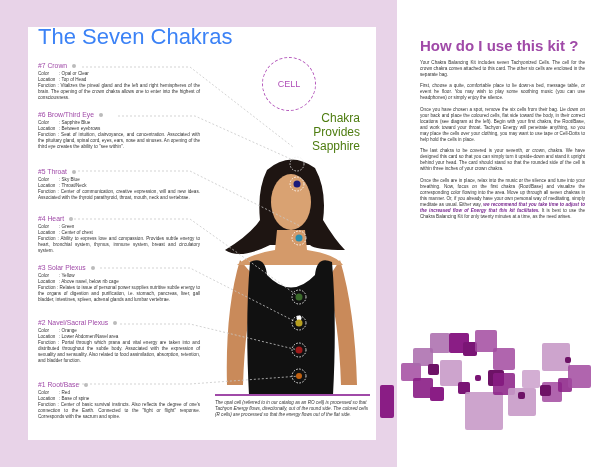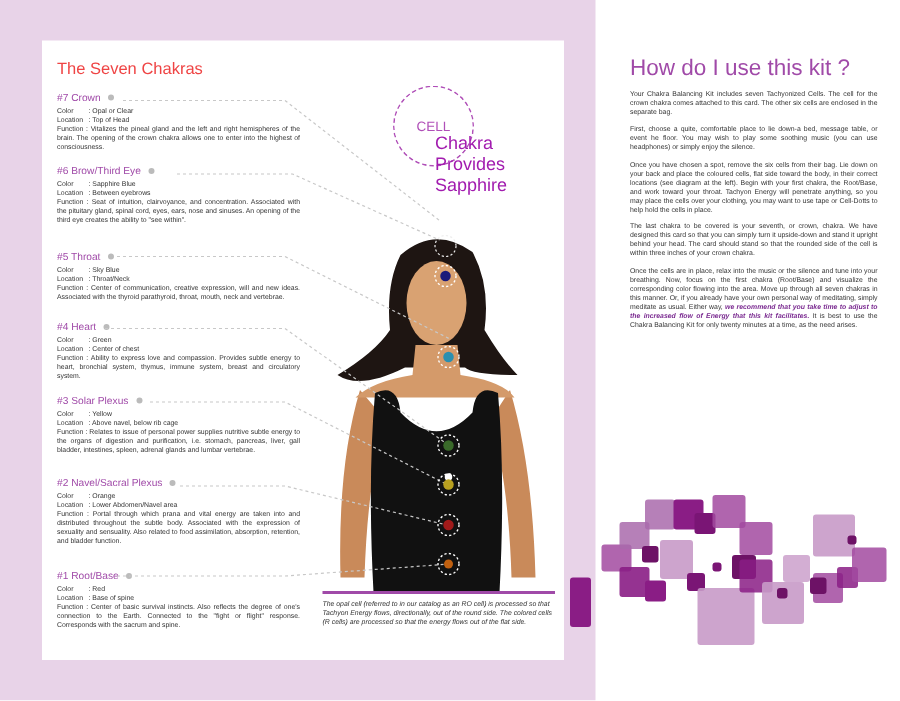--- a/index.html
+++ b/index.html
@@ -1,27 +1,27 @@
 <!DOCTYPE html>
 <html><head>
 <meta charset="utf-8">
 <style>
   html,body{margin:0;padding:0;}
   body{width:600px;height:467px;position:relative;overflow:hidden;background:#fff;font-family:"Liberation Sans","DejaVu Sans",sans-serif;}
   .lilac{position:absolute;left:0;top:0;width:397px;height:467px;background:#e8d3e8;}
   .card{position:absolute;left:28px;top:27px;width:348px;height:413px;background:#fff;}
-  .title{position:absolute;left:38px;top:40px;font-size:11px;color:#ef4444;font-weight:normal;letter-spacing:0;}
+  .title{position:absolute;left:38px;top:24px;font-size:22px;color:#3b82f6;font-weight:normal;letter-spacing:0;}
   .chakra{position:absolute;left:38px;width:162px;font-size:4.6px;line-height:6.1px;color:#333;}
   .chakra .hd{color:#a04aa8;font-size:6.8px;line-height:8px;margin-bottom:1px;position:relative;}
   .chakra .hd .dot{display:inline-block;width:4px;height:4px;border-radius:50%;background:#bbb;margin-left:5px;vertical-align:middle;}
   .chakra .row{display:flex;}
   .chakra .k{width:21px;flex:none;}
   .chakra .fn{text-align:justify;}
   .cell-circle{position:absolute;left:262px;top:57px;width:54px;height:54px;border:1.5px dashed #b04fb8;border-radius:50%;box-sizing:border-box;display:flex;align-items:center;justify-content:center;color:#b04fb8;font-size:9px;}
-  .diag-title{position:absolute;left:290px;top:88px;width:70px;text-align:left;color:#a21caf;font-size:12px;line-height:14px;}
+  .diag-title{position:absolute;left:290px;top:111px;width:70px;text-align:right;color:#4d7c0f;font-size:12px;line-height:14px;}
   .photo{position:absolute;left:205px;top:150px;width:170px;height:245px;}
   .baseline{position:absolute;left:215px;top:394px;width:155px;height:2px;background:#a04aa8;}
   .caption{position:absolute;left:215px;top:400px;width:155px;font-size:4.6px;line-height:6px;font-style:italic;color:#333;}
   .lines{position:absolute;left:0;top:0;width:600px;height:467px;pointer-events:none;}
   .rp-title{position:absolute;left:420px;top:37px;font-size:15px;color:#a04aa8;}
   .rp-body{position:absolute;left:420px;top:60px;width:165px;font-size:4.6px;line-height:6.1px;color:#333;text-align:justify;}
   .rp-body p{margin:0 0 5px 0;}
   .rp-body .em{color:#7a2a90;font-weight:bold;font-style:italic;}
   .squares{position:absolute;left:380px;top:330px;width:220px;height:110px;}
   .sq{position:absolute;border-radius:2px;}
@@ -173,21 +173,21 @@
   <circle cx="299" cy="318" r="2.5" fill="#fff"></circle>
   <circle cx="299" cy="323" r="3.5" fill="#b8a020"></circle>
   <circle cx="299" cy="350" r="3.5" fill="#a01a1a"></circle>
   <circle cx="299" cy="376" r="3" fill="#c06010"></circle>
   <circle cx="297" cy="164" r="7" stroke="#eee" stroke-width="0.8" stroke-dasharray="1.5,1.5" fill="none"></circle>
 </svg>
 
 <div class="baseline"></div>
 <div class="caption">The opal cell (referred to in our catalog as an RO cell) is processed so that Tachyon Energy flows, directionally, out of the round side. The colored cells (R cells) are processed so that the energy flows out of the flat side.</div>
 
-<h2 class="rp-title" style="margin:0;font-weight:normal;">How do I use this kit ?</h2>
+<h2 class="rp-title" style="margin:0;font-weight:bold;">How do I use this kit ?</h2>
 <div class="rp-body">
   <p>Your Chakra Balancing Kit includes seven Tachyonized Cells. The cell for the crown chakra comes attached to this card. The other six cells are enclosed in the separate bag.</p>
   <p>First, choose a quite, comfortable place to lie down-a bed, message table, or event he floor. You may wish to play some soothing music (you can use headphones) or simply enjoy the silence.</p>
   <p>Once you have chosen a spot, remove the six cells from their bag. Lie down on your back and place the coloured cells, flat side toward the body, in their correct locations (see diagram at the left). Begin with your first chakra, the Root/Base, and work toward your throat. Tachyon Energy will penetrate anything, so you may place the cells over your clothing, you may want to use tape or Cell-Dotts to help hold the cells in place.</p>
   <p>The last chakra to be covered is your seventh, or crown, chakra. We have designed this card so that you can simply turn it upside-down and stand it upright behind your head. The card should stand so that the rounded side of the cell is within three inches of your crown chakra.</p>
   <p><span>Once the cells are in place, relax into the music or the silence and tune into your breathing. Now, focus on the first chakra (Root/Base) and visualize the corresponding color flowing into the area. Move up through all seven chakras in this manner. Or, if you already have your own personal way of meditating, simply meditate as usual. Either way, </span><span class="em">we recommend that you take time to adjust to the increased flow of Energy that this kit facilitates.</span><span> It is best to use the Chakra Balancing Kit for only twenty minutes at a time, as the need arises.</span></p>
 </div>
 
 <div class="squares">
   <div class="sq" style="left:0;top:55px;width:14px;height:33px;background:#8a1d85;"></div>

